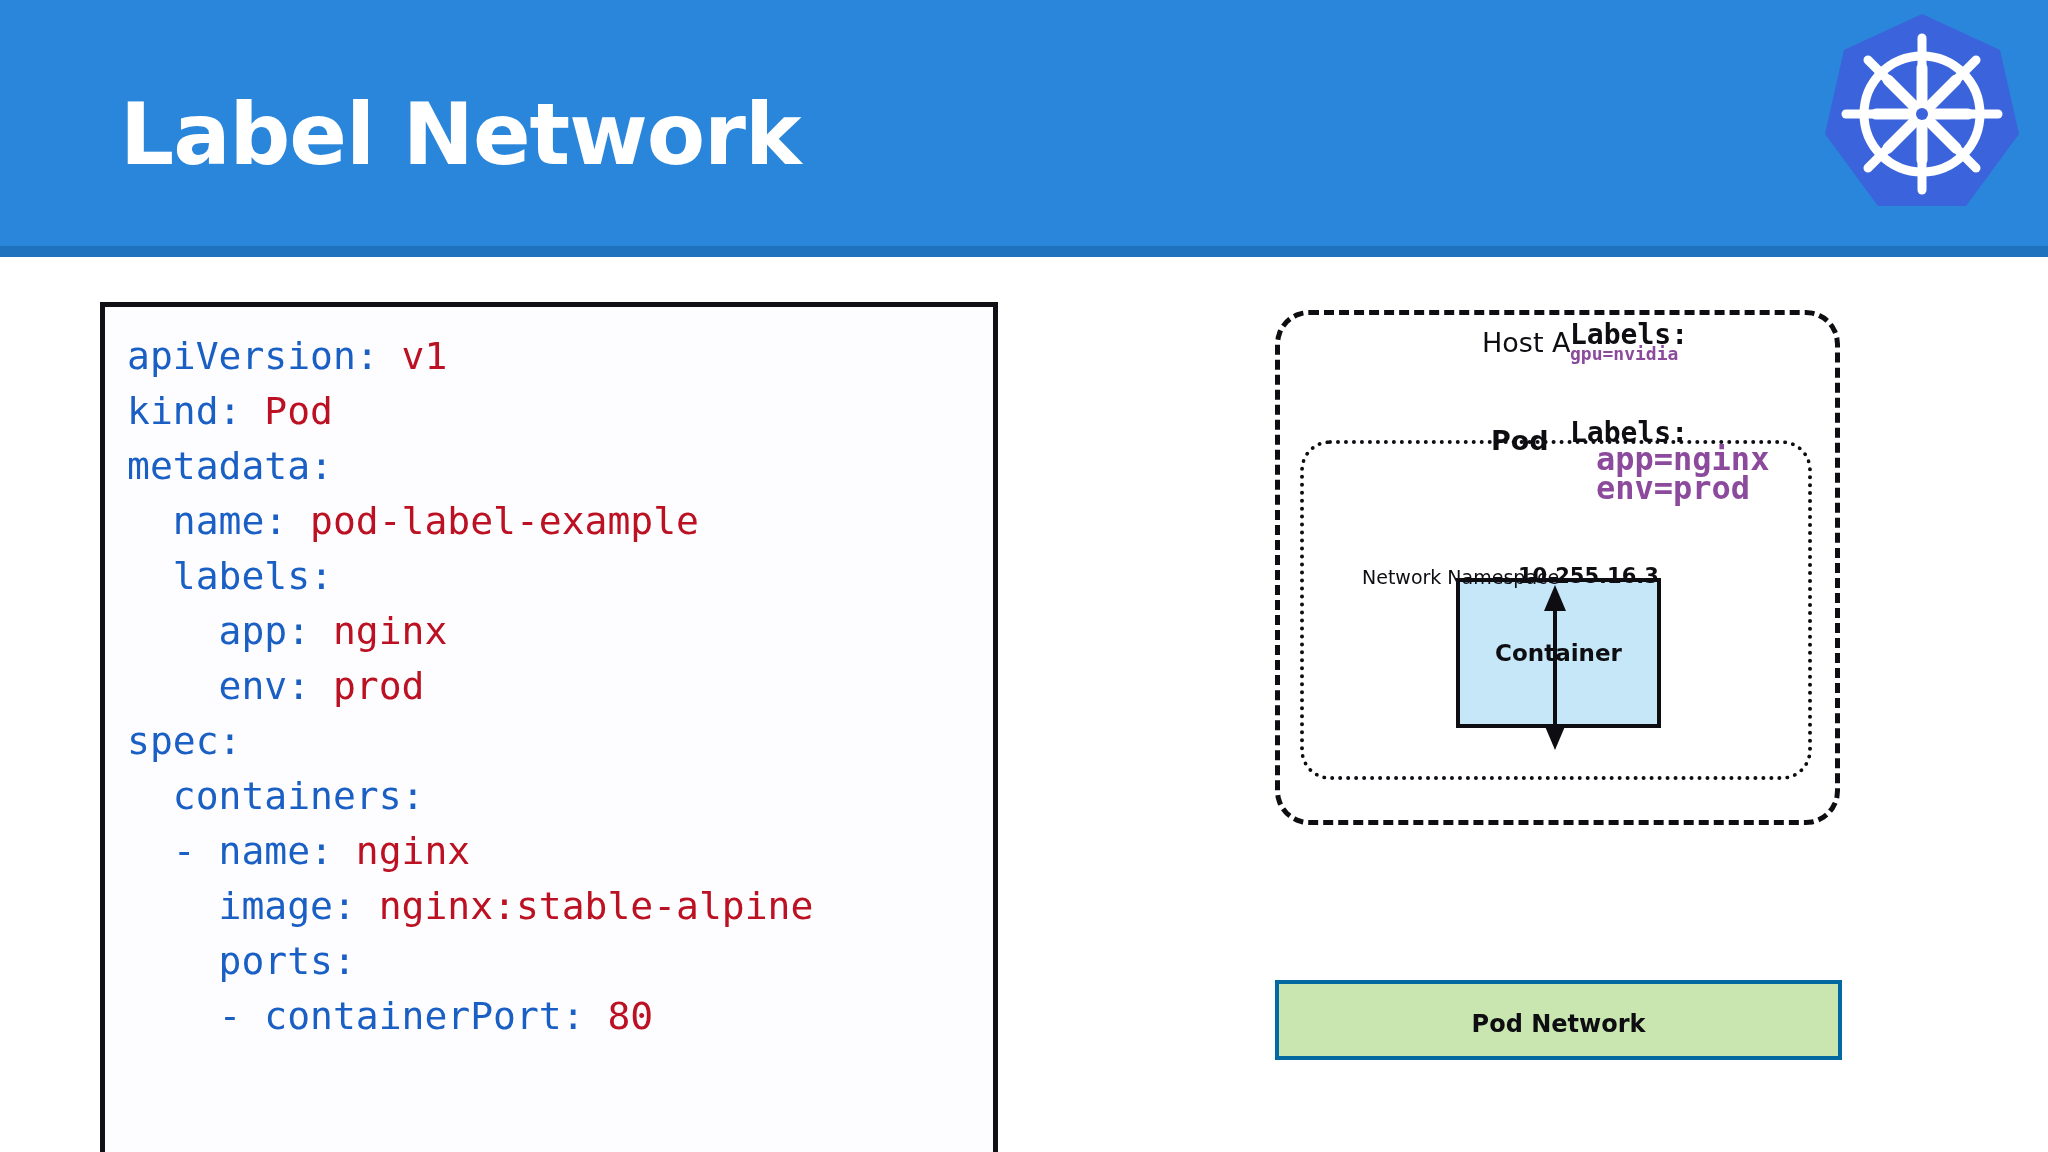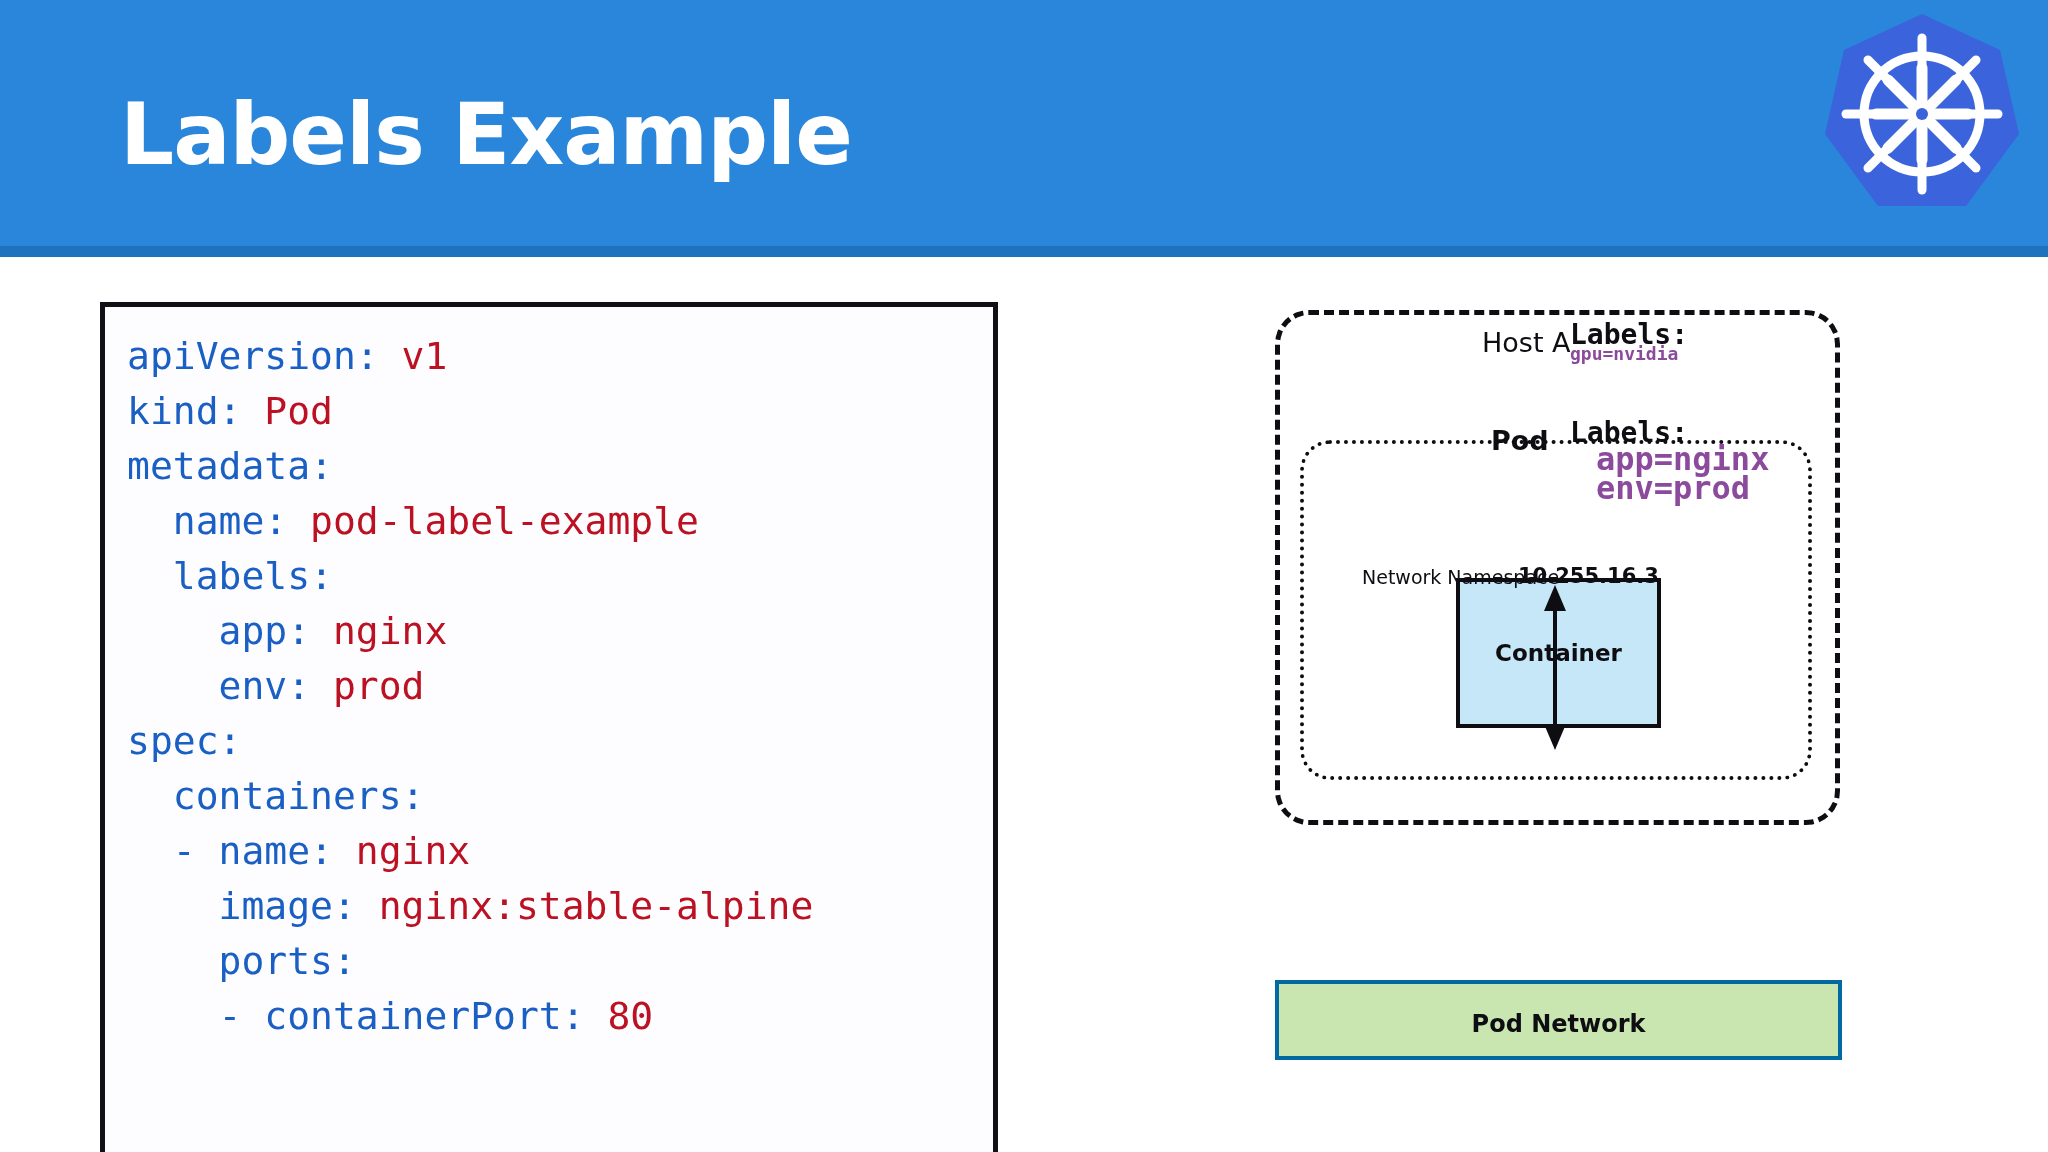--- a/index.html
+++ b/index.html
@@ -244,21 +244,21 @@
     font-size: 24px;
     font-weight: bold;
     color: #0d0d12;
   }
 </style>
 </head>
 <body>
 
 <div id="header-bar"></div>
 <div id="header-accent"></div>
-<div id="page-title">Labels Example</div>
+<div id="page-title">Label Network</div>
 
 <div id="k8s-logo">
   <svg viewBox="0 0 212 212" width="212" height="212" aria-hidden="true">
     <polygon points="106,6 184,42 203,126 150,198 62,198 9,126 28,42" fill="#3b63db"></polygon>
     <g fill="none" stroke="#ffffff" stroke-width="9" stroke-linecap="round">
       <circle cx="106" cy="106" r="58"></circle>
       <line x1="106" y1="30" x2="106" y2="64"></line>
       <line x1="106" y1="148" x2="106" y2="182"></line>
       <line x1="30" y1="106" x2="64" y2="106"></line>
       <line x1="148" y1="106" x2="182" y2="106"></line>

